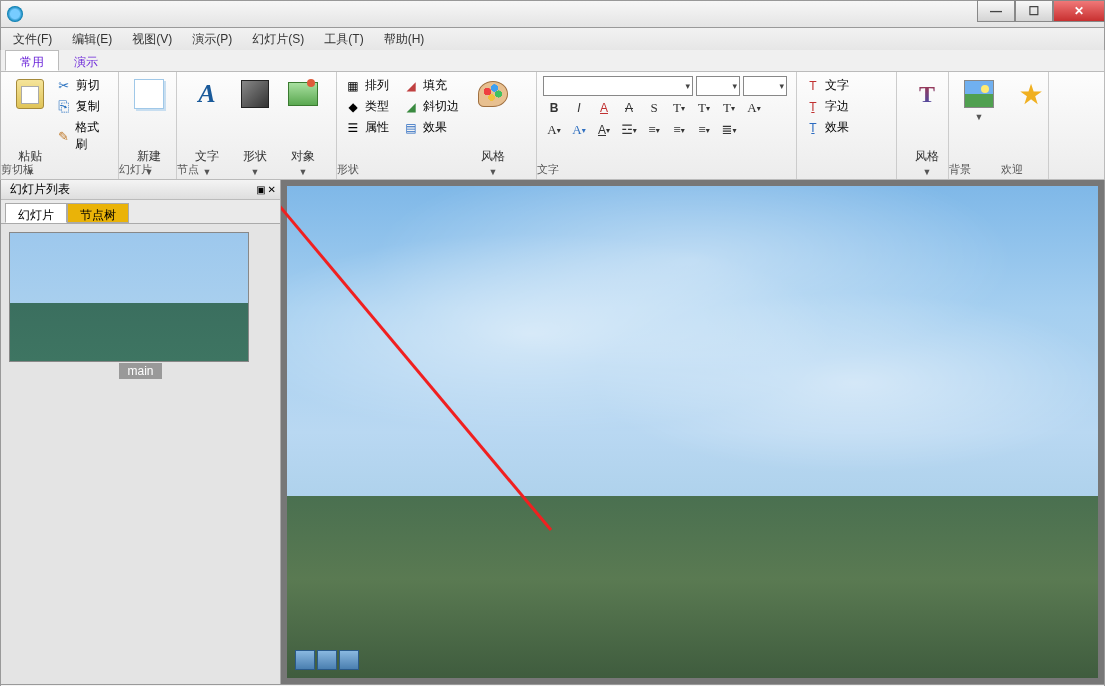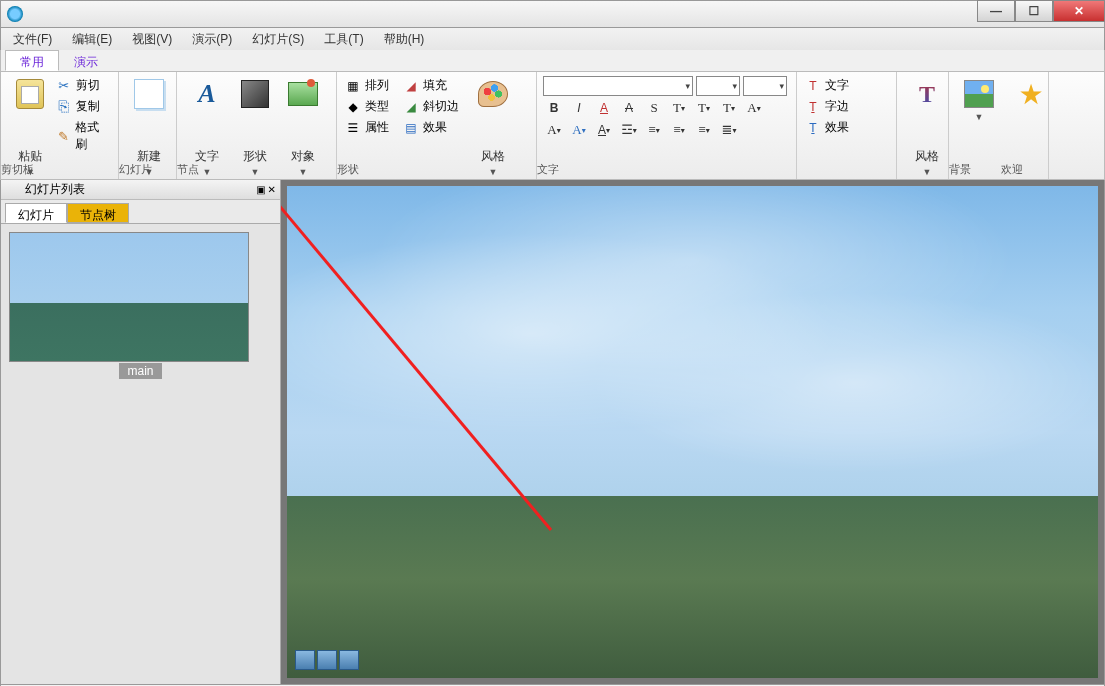--- a/index.html
+++ b/index.html
@@ -37,21 +37,21 @@
 
 .combo { height:20px; background:#fff; border:1px solid #888; display:flex; align-items:center; justify-content:flex-end; padding-right:2px; }
 .combo .dd { font-size:9px; color:#444; }
 
 .txt-fmt-row { display:flex; gap:3px; margin-top:2px; }
 .fmt-btn { width:22px; height:20px; border:1px solid transparent; display:flex; align-items:center; justify-content:center; font-family:"Times New Roman",serif; font-size:13px; color:#333; }
 
 
 .workspace { display:flex; height:504px; border-left:1px solid #999; border-right:1px solid #999; }
 .left-panel { width:280px; background:#e8e8e8; border-right:1px solid #aaa; display:flex; flex-direction:column; }
-.panel-title { height:20px; background:linear-gradient(#f4f4f4,#dedede); border-bottom:1px solid #bbb; padding-left:24px; display:flex; align-items:center; justify-content:space-between; }
+.panel-title { height:20px; background:linear-gradient(#f4f4f4,#dedede); border-bottom:1px solid #bbb; padding-left:9px; display:flex; align-items:center; justify-content:space-between; }
 .panel-title .px { display:flex; gap:2px; padding-right:4px; }
 .panel-tabs { height:24px; display:flex; padding:3px 4px 0 4px; gap:0; border-bottom:1px solid #aaa; background:#eaeaea; }
 .ptab { padding:3px 12px; border:1px solid #aaa; background:#eab308; font-size:12px; }
 .ptab.active { background:#fff; border-bottom:1px solid #fff; }
 .slide-list { flex:1; background:#e4e4e4; padding:8px; }
 .thumb { width:240px; height:130px; border:1px solid #888; background:linear-gradient(to bottom,#9dc8ed 0%,#a8cfee 55%,#3b6f5f 55%,#3e7562 100%); position:relative; }
 .thumb-label { margin-top:2px; text-align:center; }
 .thumb-label span { background:#999; color:#fff; padding:1px 8px; font-size:12px; }
 
 .canvas-area { flex:1; background:#777; position:relative; overflow:hidden; }

